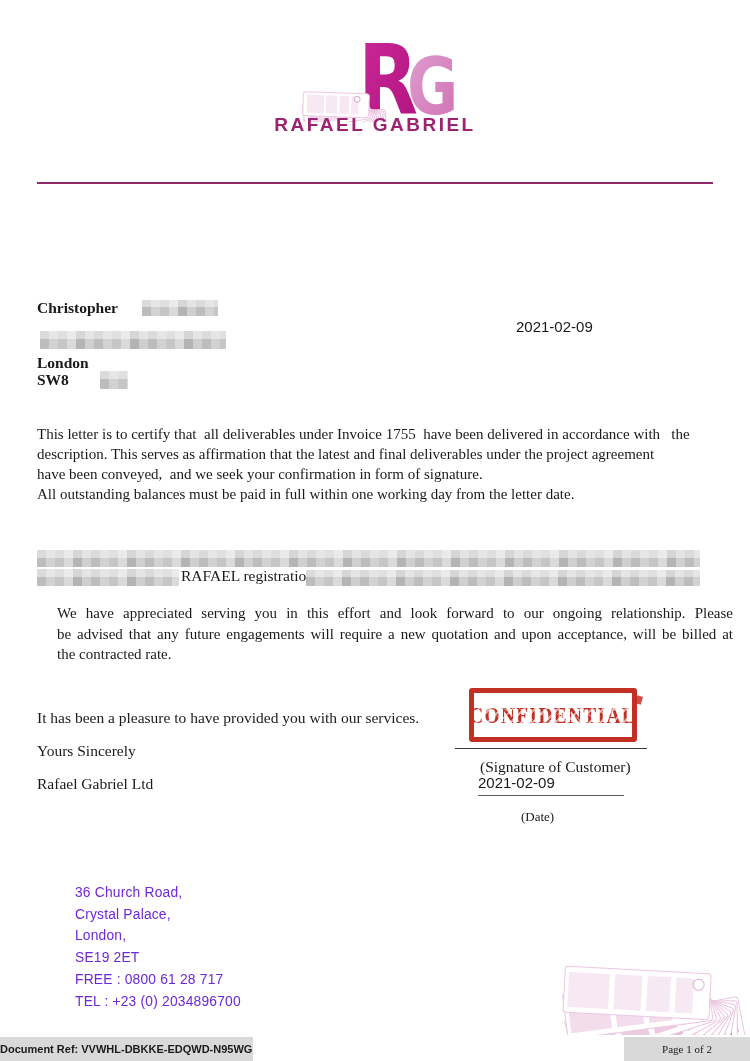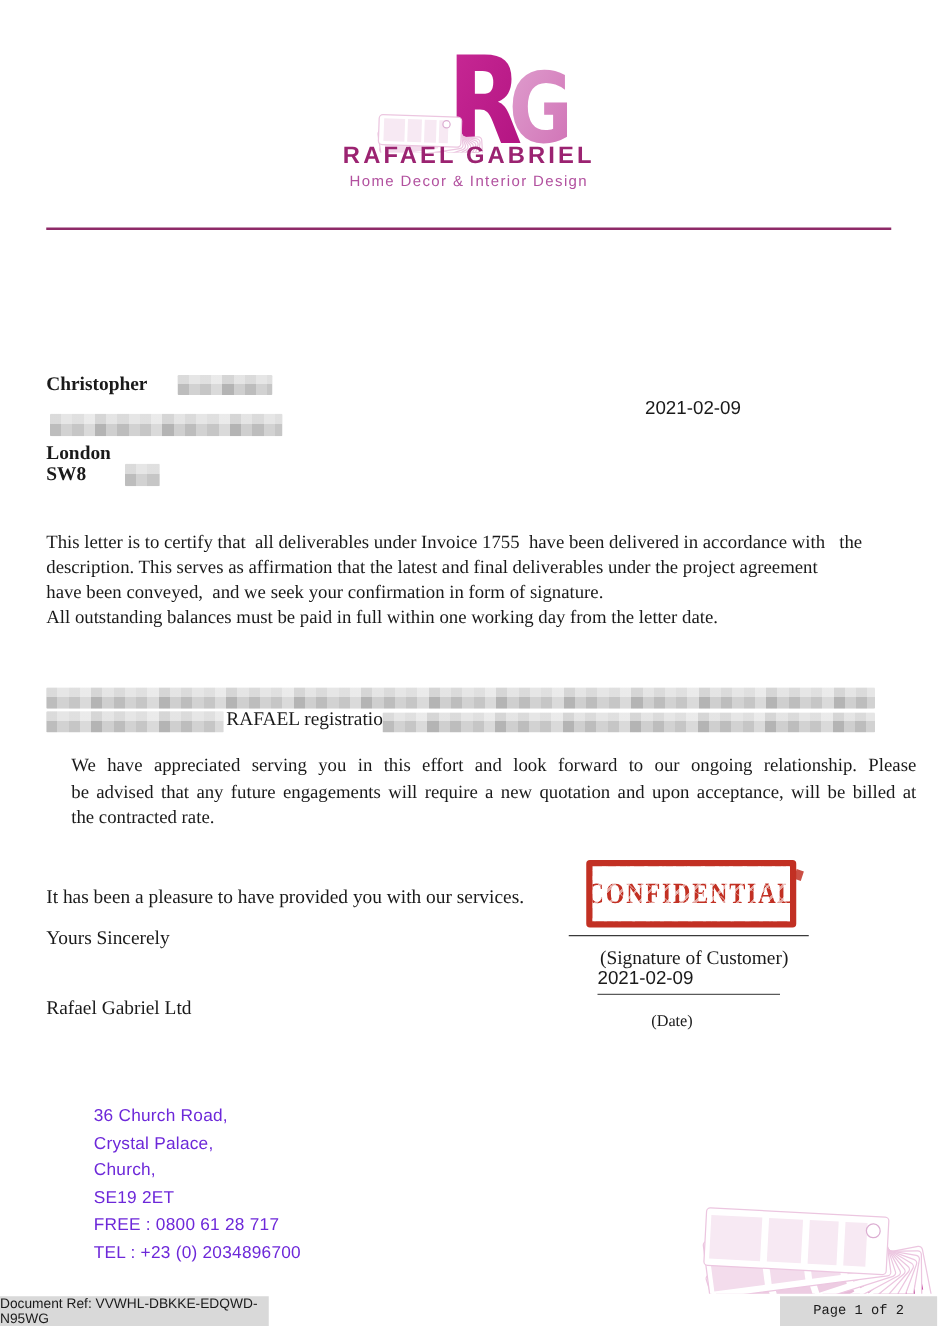--- a/index.html
+++ b/index.html
@@ -72,28 +72,28 @@
   .date-label { left:521px; top:809px; font-size:13px; }
   .plain { font-size:15.5px; }
 
   
   .footer-address {
     left:75px; top:882px;
     font-family:"Liberation Sans", sans-serif; font-size:13.8px;
     line-height:21.7px; color:#6d28d9; letter-spacing:.2px;
   }
   .pagebar-left {
-    left:0; top:1037px; width:215px; height:24px; background:#d9d9d9;
+    left:0; top:1037px; width:253px; height:24px; background:#d9d9d9;
     display:flex; align-items:center; justify-content:flex-start;
-    font-family:"Liberation Sans", sans-serif; font-size:11px; color:#1a1a1a;
+    font-family:"Liberation Sans", sans-serif; font-size:11px; color:#1a1a1a;font-weight:bold;
   }
   .pagebar-right {
     left:624px; top:1037px; width:126px; height:24px; background:#d9d9d9;
     display:flex; align-items:center; justify-content:center;
-    font-family:Liberation Mono, monospace; font-size:11px; color:#1a1a1a;
+    font-family:Liberation Serif, serif; font-size:11px; color:#1a1a1a;
   }
 </style>
 </head>
 <body>
 
 <div class="page">
 
   <svg class="abs" style="left:283px;top:30px;" width="200" height="92" viewBox="0 0 200 92">
     <defs>
       <linearGradient id="gradR" x1="0" y1="0" x2="1" y2="1">
@@ -178,21 +178,20 @@
           <rect x="24" y="66.88" width="16.8" height="18.240000000000002" fill="#f7e9f3"></rect>
           <rect x="43.040000000000006" y="66.88" width="11.200000000000001" height="18.240000000000002" fill="#f7e9f3"></rect>
           <rect x="56.48" y="66.88" width="9.520000000000001" height="18.240000000000002" fill="#f7e9f3"></rect>
           <rect x="68.24000000000001" y="66.88" width="7.28" height="18.240000000000002" fill="#f7e9f3"></rect>
           <circle cx="74" cy="70" r="2.88" fill="#fff" stroke="#dcaed2"></circle>
         </g>
       </g>
   </svg>
 
   <div class="abs brand-title">RAFAEL GABRIEL</div>
-  <div class="abs brand-tagline">Home Decor &amp; Interior Design</div>
   <div class="abs rule"></div>
 
   <div class="abs recipient" style="left:37px;top:299px;">Christopher</div>
   <div class="abs redact" style="left:142px;top:300px;width:76px;height:16px;"></div>
 
   <div class="abs letter-date" style="left:516px;top:318px;">2021-02-09</div>
 
   <div class="abs redact" style="left:40px;top:331px;width:186px;height:18px;"></div>
 
   <div class="abs recipient" style="left:37px;top:354px;">London</div>
@@ -213,37 +212,37 @@
   <div class="abs redact" style="left:306px;top:570px;width:394px;height:16px;"></div>
 
   <div class="abs para2" style="left:37px;top:603px;">
     <div class="just">We have appreciated serving you in this effort and look forward to our ongoing relationship. Please</div>
     <div class="just">be advised that any future engagements will require a new quotation and upon acceptance, will be billed at</div>
     <div>the contracted rate.</div>
   </div>
 
   <div class="abs plain" style="left:37px;top:709px;">It has been a pleasure to have provided you with our services.</div>
   <div class="abs plain" style="left:37px;top:742px;">Yours Sincerely</div>
-  <div class="abs plain" style="left:37px;top:775px;margin-top:23px;">Rafael Gabriel Ltd</div>
+  <div class="abs plain" style="left:37px;top:775px;">Rafael Gabriel Ltd</div>
 
   <div class="abs stamp">
     <span class="stamp-text">CONFIDENTIAL</span>
   </div>
   <div class="abs stamp-mark"></div>
 
   <div class="abs sig-rule-1"></div>
   <div class="abs sig-label">(Signature of Customer)</div>
   <div class="abs sig-date">2021-02-09</div>
   <div class="abs sig-rule-2"></div>
   <div class="abs date-label">(Date)</div>
 
   <div class="abs footer-address">
     <div>36 Church Road,</div>
     <div>Crystal Palace,</div>
-    <div>Church,</div>
+    <div>London,</div>
     <div>SE19 2ET</div>
     <div>FREE : 0800 61 28 717</div>
     <div>TEL :  +23 (0) 2034896700</div>
   </div>
 
   <svg class="abs" style="left:552px;top:845px;" width="200" height="190" viewBox="0 0 200 190">
     <g>
         <g transform="rotate(-101 162 152)">
           <rect x="12" y="129" width="146" height="46" rx="3" fill="#ffffff" stroke="#ecc6e0" stroke-width="1"></rect>
           <rect x="16" y="134.52" width="40.8" height="34.96" fill="#ba1b8d"></rect>

